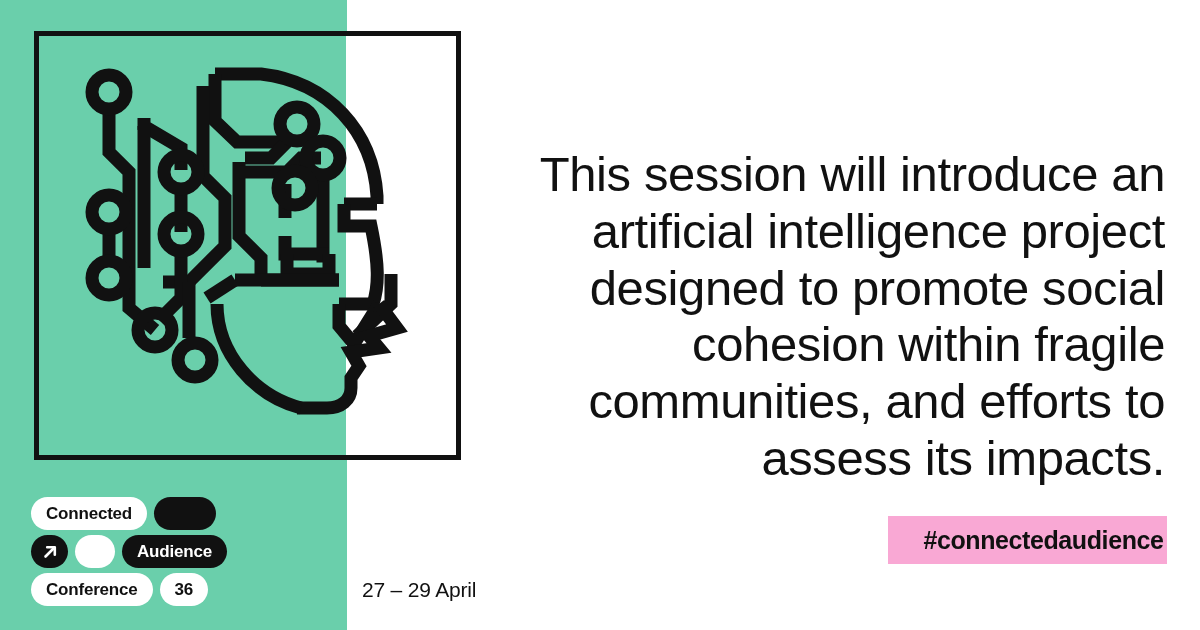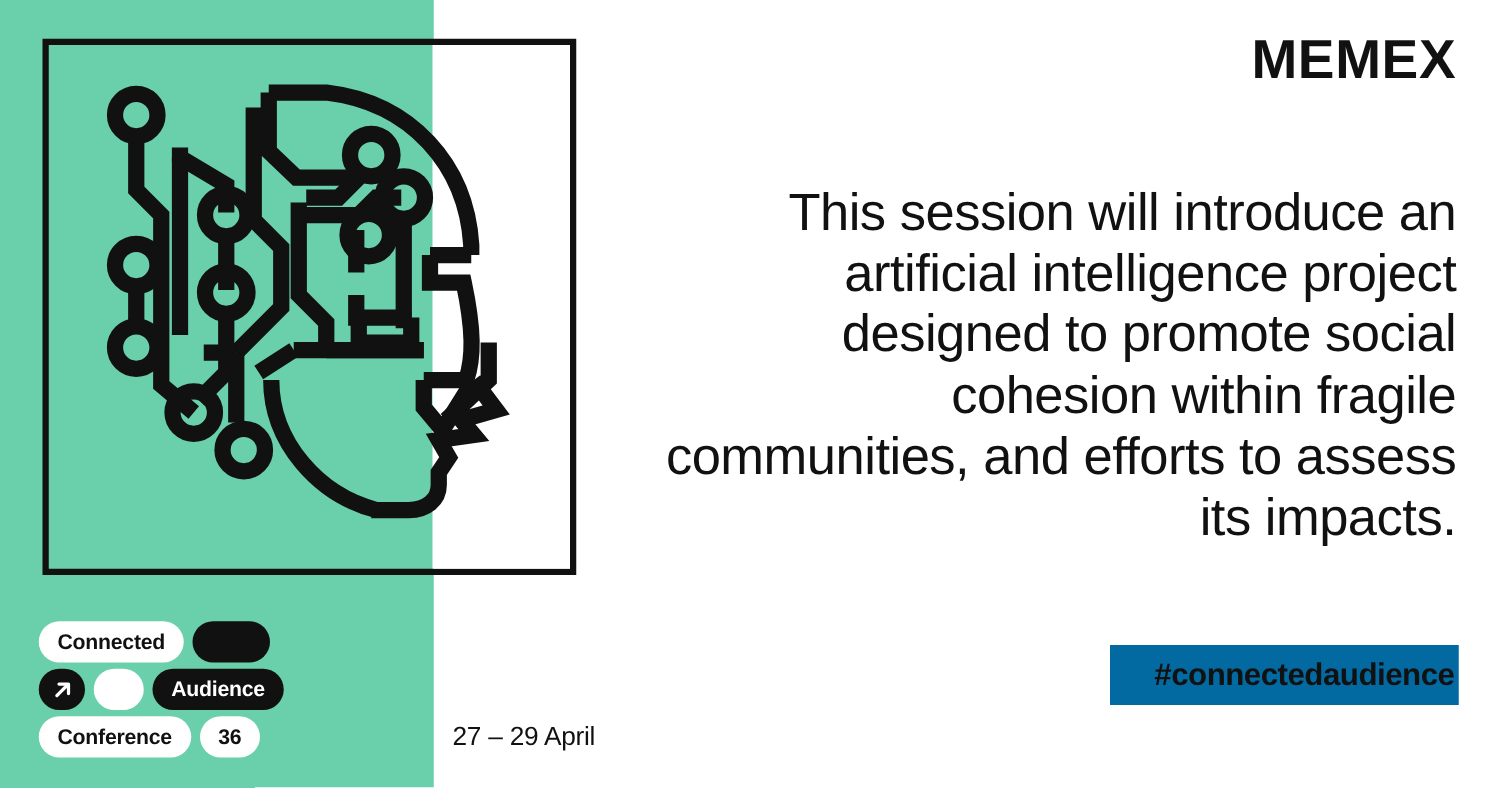--- a/index.html
+++ b/index.html
@@ -118,31 +118,31 @@
     font-weight:700;
     color:#111111;
     letter-spacing:0.5px;
     line-height:1;
   }
   .session-text {
     position:absolute;
     right:35px; top:146px;
     width:638px;
     text-align:right;
-    font-size:42px;
+    font-size:49px;
     font-weight:400;
     line-height:1.16;
     color:#111111;
     letter-spacing:-0.4px;
   }
   .hashtag-box {
     position:absolute;
     left:888px; top:516px;
     width:279px; height:48px;
-    background:#0369a1;
+    background:#f9a8d4;
     display:flex;
     align-items:center;
     justify-content:center;
     padding-left:32px;
   }
   .hashtag-box span {
     font-size:25px;
     font-weight:700;
     color:#111111;
     letter-spacing:-0.4px;
@@ -238,21 +238,20 @@
       <div class="pill pill-black">Audience</div>
     </div>
     <div class="logo-row">
       <div class="pill pill-white">Conference</div>
       <div class="pill pill-white">36</div>
     </div>
   </div>
 
   <div class="dates">27 – 29 April</div>
 
-  <div class="brand-title">MEMEX</div>
 
   <div class="session-text">This session will introduce an artificial intelligence project designed to promote social cohesion within fragile communities, and efforts to assess its impacts.</div>
 
   <div class="hashtag-box">
     <span>#connectedaudience</span>
   </div>
 
 </div>
 
 </body></html>

